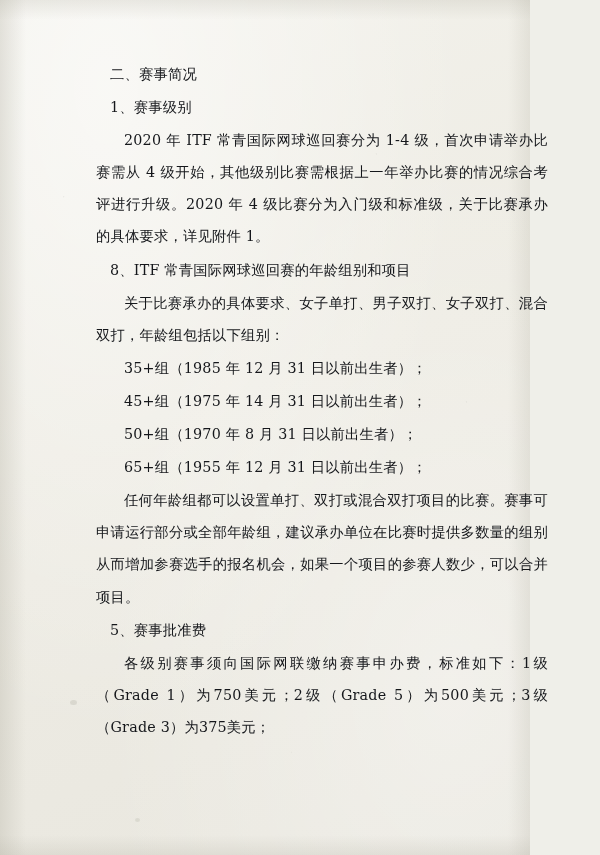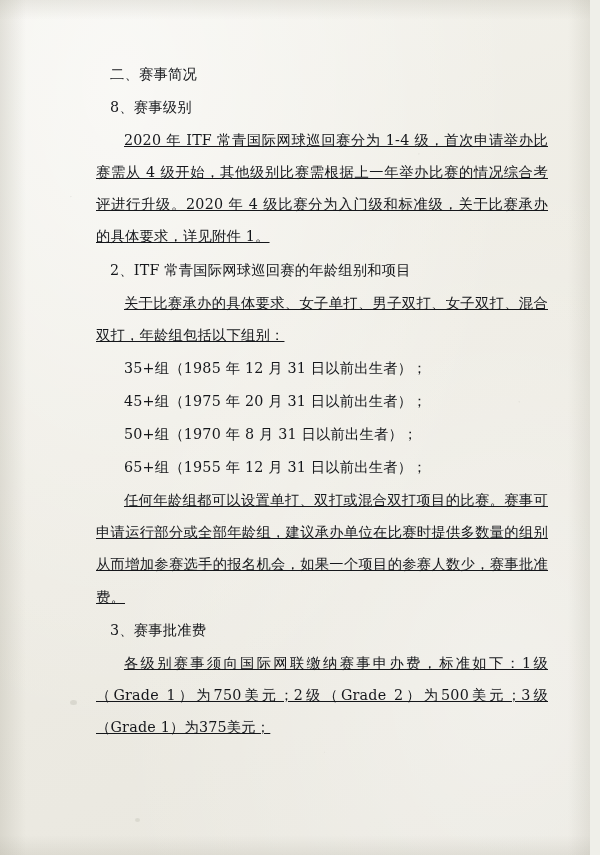--- a/index.html
+++ b/index.html
@@ -8,21 +8,21 @@
   }
   body {
     width: 600px;
     height: 855px;
     background: #efefe9;
     font-family: "DejaVu Serif", "Liberation Serif", serif;
     overflow: hidden;
   }
   .page {
     position: relative;
-    width: 590px;
+    width: 530px;
     height: 855px;
     background:
       radial-gradient(ellipse at 20% 10%, rgba(255,255,255,0.55), rgba(255,255,255,0) 60%),
       radial-gradient(ellipse at 85% 80%, rgba(255,255,255,0.35), rgba(255,255,255,0) 55%),
       linear-gradient(160deg, #f3f2ec 0%, #eeece4 45%, #e9e7df 100%);
     box-sizing: border-box;
   }
   
   .speckle {
     position: absolute;
@@ -58,21 +58,20 @@
   p {
     margin: 0 0 1px 0;
     font-size: 14.3px;
     line-height: 32.1px;
     letter-spacing: 0.2px;
     text-align: justify;
     text-justify: inter-character;
   }
   p.indent {
     text-indent: 28px;
-    text-decoration: underline;
   }
   p.head {
     text-indent: 14px;
   }
   p.item {
     text-indent: 28px;
   }
   .blurmark {
     position: absolute;
     pointer-events: none;
@@ -86,25 +85,25 @@
 <div class="page">
   <div class="speckle"></div>
   <div class="edge-shade"></div>
 
   <div class="blurmark" style="left:70px; top:700px; width:7px; height:5px;"></div>
   <div class="blurmark" style="left:135px; top:818px; width:5px; height:4px; background:rgba(150,150,135,0.18);"></div>
   <div class="blurmark" style="left:520px; top:300px; width:4px; height:4px; background:rgba(150,150,135,0.14);"></div>
 
   <div class="content">
     <p class="head">二、赛事简况</p>
-    <p class="head">8、赛事级别</p>
+    <p class="head">1、赛事级别</p>
     <p class="indent">2020 年 ITF 常青国际网球巡回赛分为 1-4 级，首次申请举办比赛需从 4 级开始，其他级别比赛需根据上一年举办比赛的情况综合考评进行升级。2020 年 4 级比赛分为入门级和标准级，关于比赛承办的具体要求，详见附件 1。</p>
-    <p class="head">2、ITF 常青国际网球巡回赛的年龄组别和项目</p>
+    <p class="head">8、ITF 常青国际网球巡回赛的年龄组别和项目</p>
     <p class="indent">关于比赛承办的具体要求、女子单打、男子双打、女子双打、混合双打，年龄组包括以下组别：</p>
     <p class="item">35+组（1985 年 12 月 31 日以前出生者）；</p>
-    <p class="item">45+组（1975 年 20 月 31 日以前出生者）；</p>
+    <p class="item">45+组（1975 年 14 月 31 日以前出生者）；</p>
     <p class="item">50+组（1970 年 8 月 31 日以前出生者）；</p>
     <p class="item">65+组（1955 年 12 月 31 日以前出生者）；</p>
-    <p class="indent">任何年龄组都可以设置单打、双打或混合双打项目的比赛。赛事可申请运行部分或全部年龄组，建议承办单位在比赛时提供多数量的组别从而增加参赛选手的报名机会，如果一个项目的参赛人数少，赛事批准费。</p>
-    <p class="head">3、赛事批准费</p>
-    <p class="indent">各级别赛事须向国际网联缴纳赛事申办费，标准如下：1级（Grade 1）为750美元；2级（Grade 2）为500美元；3级（Grade 1）为375美元；</p>
+    <p class="indent">任何年龄组都可以设置单打、双打或混合双打项目的比赛。赛事可申请运行部分或全部年龄组，建议承办单位在比赛时提供多数量的组别从而增加参赛选手的报名机会，如果一个项目的参赛人数少，可以合并项目。</p>
+    <p class="head">5、赛事批准费</p>
+    <p class="indent">各级别赛事须向国际网联缴纳赛事申办费，标准如下：1级（Grade 1）为750美元；2级（Grade 5）为500美元；3级（Grade 3）为375美元；</p>
   </div>
 </div>
 
 </body></html>

